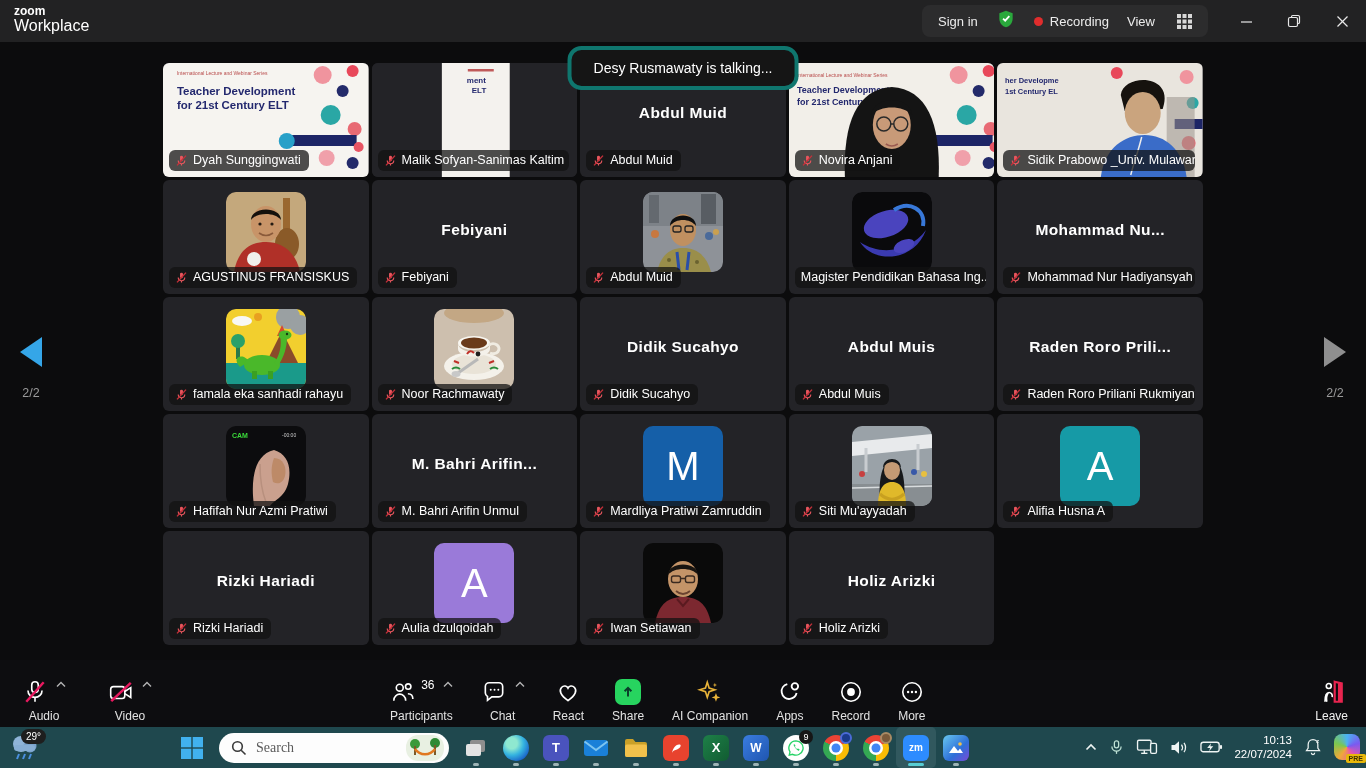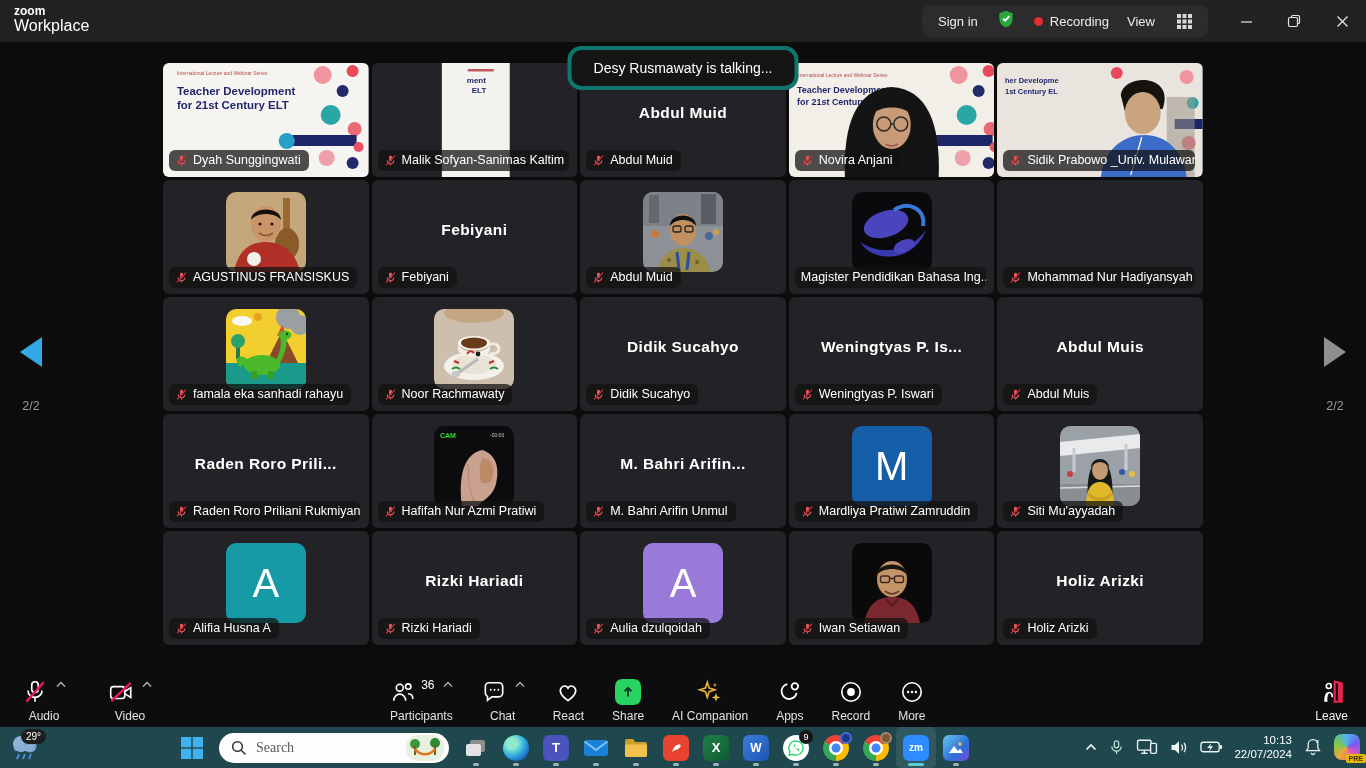--- a/index.html
+++ b/index.html
@@ -32,21 +32,21 @@
     width:80px; height:80px; border-radius:10px; overflow:hidden; }
   .avatar svg { display:block; width:80px; height:80px; }
   .letter { display:flex; align-items:center; justify-content:center; font-size:40px; color:#fff; }
   .center-name { position:absolute; inset:0 0 14px 0; display:flex; align-items:center; justify-content:center;
     font-weight:bold; font-size:15.5px; color:#fff; letter-spacing:.4px; text-align:center; }
   .name-pill { position:absolute; left:6px; bottom:6px; display:flex; align-items:center; gap:5px;
     background:rgba(18,18,18,.74); border-radius:6px; padding:3px 8px 4px 6px;
     font-size:12.5px; color:#fff; max-width:93%; white-space:nowrap; overflow:hidden; }
   .nav { position:absolute; top:294px; width:46px; text-align:center; }
   .nav-left { left:8px; } .nav-right { right:8px; }
-  .nav .pg { margin-top:27px; color:#9a9a9a; font-size:12.5px; }
+  .nav .pg { margin-top:14px; color:#9a9a9a; font-size:12.5px; }
   .tooltip { position:absolute; left:50%; top:4px; transform:translateX(-50%);
     background:#151515; border:4px solid #0f766e; border-radius:14px;
     color:#fff; font-size:14px; padding:10px 22px; white-space:nowrap; }
 
   
   .toolbar { position:absolute; left:0; top:660px; width:1366px; height:67px; background:#0d0d10; }
   .tb-left { position:absolute; left:22px; top:0; height:100%; display:flex; gap:42px; }
   .tb-mid  { position:absolute; left:390px; top:0; height:100%; display:flex; gap:28px; }
   .tb-item { display:flex; flex-direction:column; align-items:center; justify-content:center; cursor:default; }
   .icon-row { position:relative; height:30px; display:flex; align-items:center;margin-top:12px; }
@@ -353,20 +353,21 @@
               <path d="M8,50 C28,64 58,60 74,38 C62,70 22,72 8,50 Z" fill="#3a3ab0"></path>
               <ellipse cx="52" cy="54" rx="11" ry="6" fill="#4a44be" transform="rotate(-24 52 54)"></ellipse>
               <path d="M42,18 C58,8 74,18 71,34" stroke="#3878d8" stroke-width="4" fill="none"></path>
             </svg>
           </div>
           <div class="name-pill">
             <span>Magister Pendidikan Bahasa Ing...</span>
           </div>
         </div>
         <div class="tile">
+          <div class="center-name">Mohammad  Nu...</div>
           <div class="name-pill">
             <svg width="13" height="13" viewBox="0 0 16 16" style="flex:none">
               <rect x="6.2" y="2" width="3.6" height="6.8" rx="1.8" fill="#e8575e"></rect>
               <path d="M4 8a4 4 0 0 0 8 0" fill="none" stroke="#e8575e" stroke-width="1.4"></path>
               <line x1="8" y1="12.2" x2="8" y2="14.2" stroke="#e8575e" stroke-width="1.4"></line>
               <line x1="2.5" y1="14" x2="13.5" y2="2" stroke="#c4303a" stroke-width="1.8"></line>
             </svg>
             <span>Mohammad Nur Hadiyansyah</span>
           </div>
         </div>
@@ -434,32 +435,20 @@
         <div class="tile">
           <div class="center-name">Didik Sucahyo</div>
           <div class="name-pill">
             <svg width="13" height="13" viewBox="0 0 16 16" style="flex:none">
               <rect x="6.2" y="2" width="3.6" height="6.8" rx="1.8" fill="#e8575e"></rect>
               <path d="M4 8a4 4 0 0 0 8 0" fill="none" stroke="#e8575e" stroke-width="1.4"></path>
               <line x1="8" y1="12.2" x2="8" y2="14.2" stroke="#e8575e" stroke-width="1.4"></line>
               <line x1="2.5" y1="14" x2="13.5" y2="2" stroke="#c4303a" stroke-width="1.8"></line>
             </svg>
             <span>Didik Sucahyo</span>
-          </div>
-        </div>
-        <div class="tile">
-          <div class="center-name">Weningtyas P. Is...</div>
-          <div class="name-pill">
-            <svg width="13" height="13" viewBox="0 0 16 16" style="flex:none">
-              <rect x="6.2" y="2" width="3.6" height="6.8" rx="1.8" fill="#e8575e"></rect>
-              <path d="M4 8a4 4 0 0 0 8 0" fill="none" stroke="#e8575e" stroke-width="1.4"></path>
-              <line x1="8" y1="12.2" x2="8" y2="14.2" stroke="#e8575e" stroke-width="1.4"></line>
-              <line x1="2.5" y1="14" x2="13.5" y2="2" stroke="#c4303a" stroke-width="1.8"></line>
-            </svg>
-            <span>Weningtyas P. Iswari</span>
           </div>
         </div>
         <div class="tile">
           <div class="center-name">Abdul Muis</div>
           <div class="name-pill">
             <svg width="13" height="13" viewBox="0 0 16 16" style="flex:none">
               <rect x="6.2" y="2" width="3.6" height="6.8" rx="1.8" fill="#e8575e"></rect>
               <path d="M4 8a4 4 0 0 0 8 0" fill="none" stroke="#e8575e" stroke-width="1.4"></path>
               <line x1="8" y1="12.2" x2="8" y2="14.2" stroke="#e8575e" stroke-width="1.4"></line>
               <line x1="2.5" y1="14" x2="13.5" y2="2" stroke="#c4303a" stroke-width="1.8"></line>

